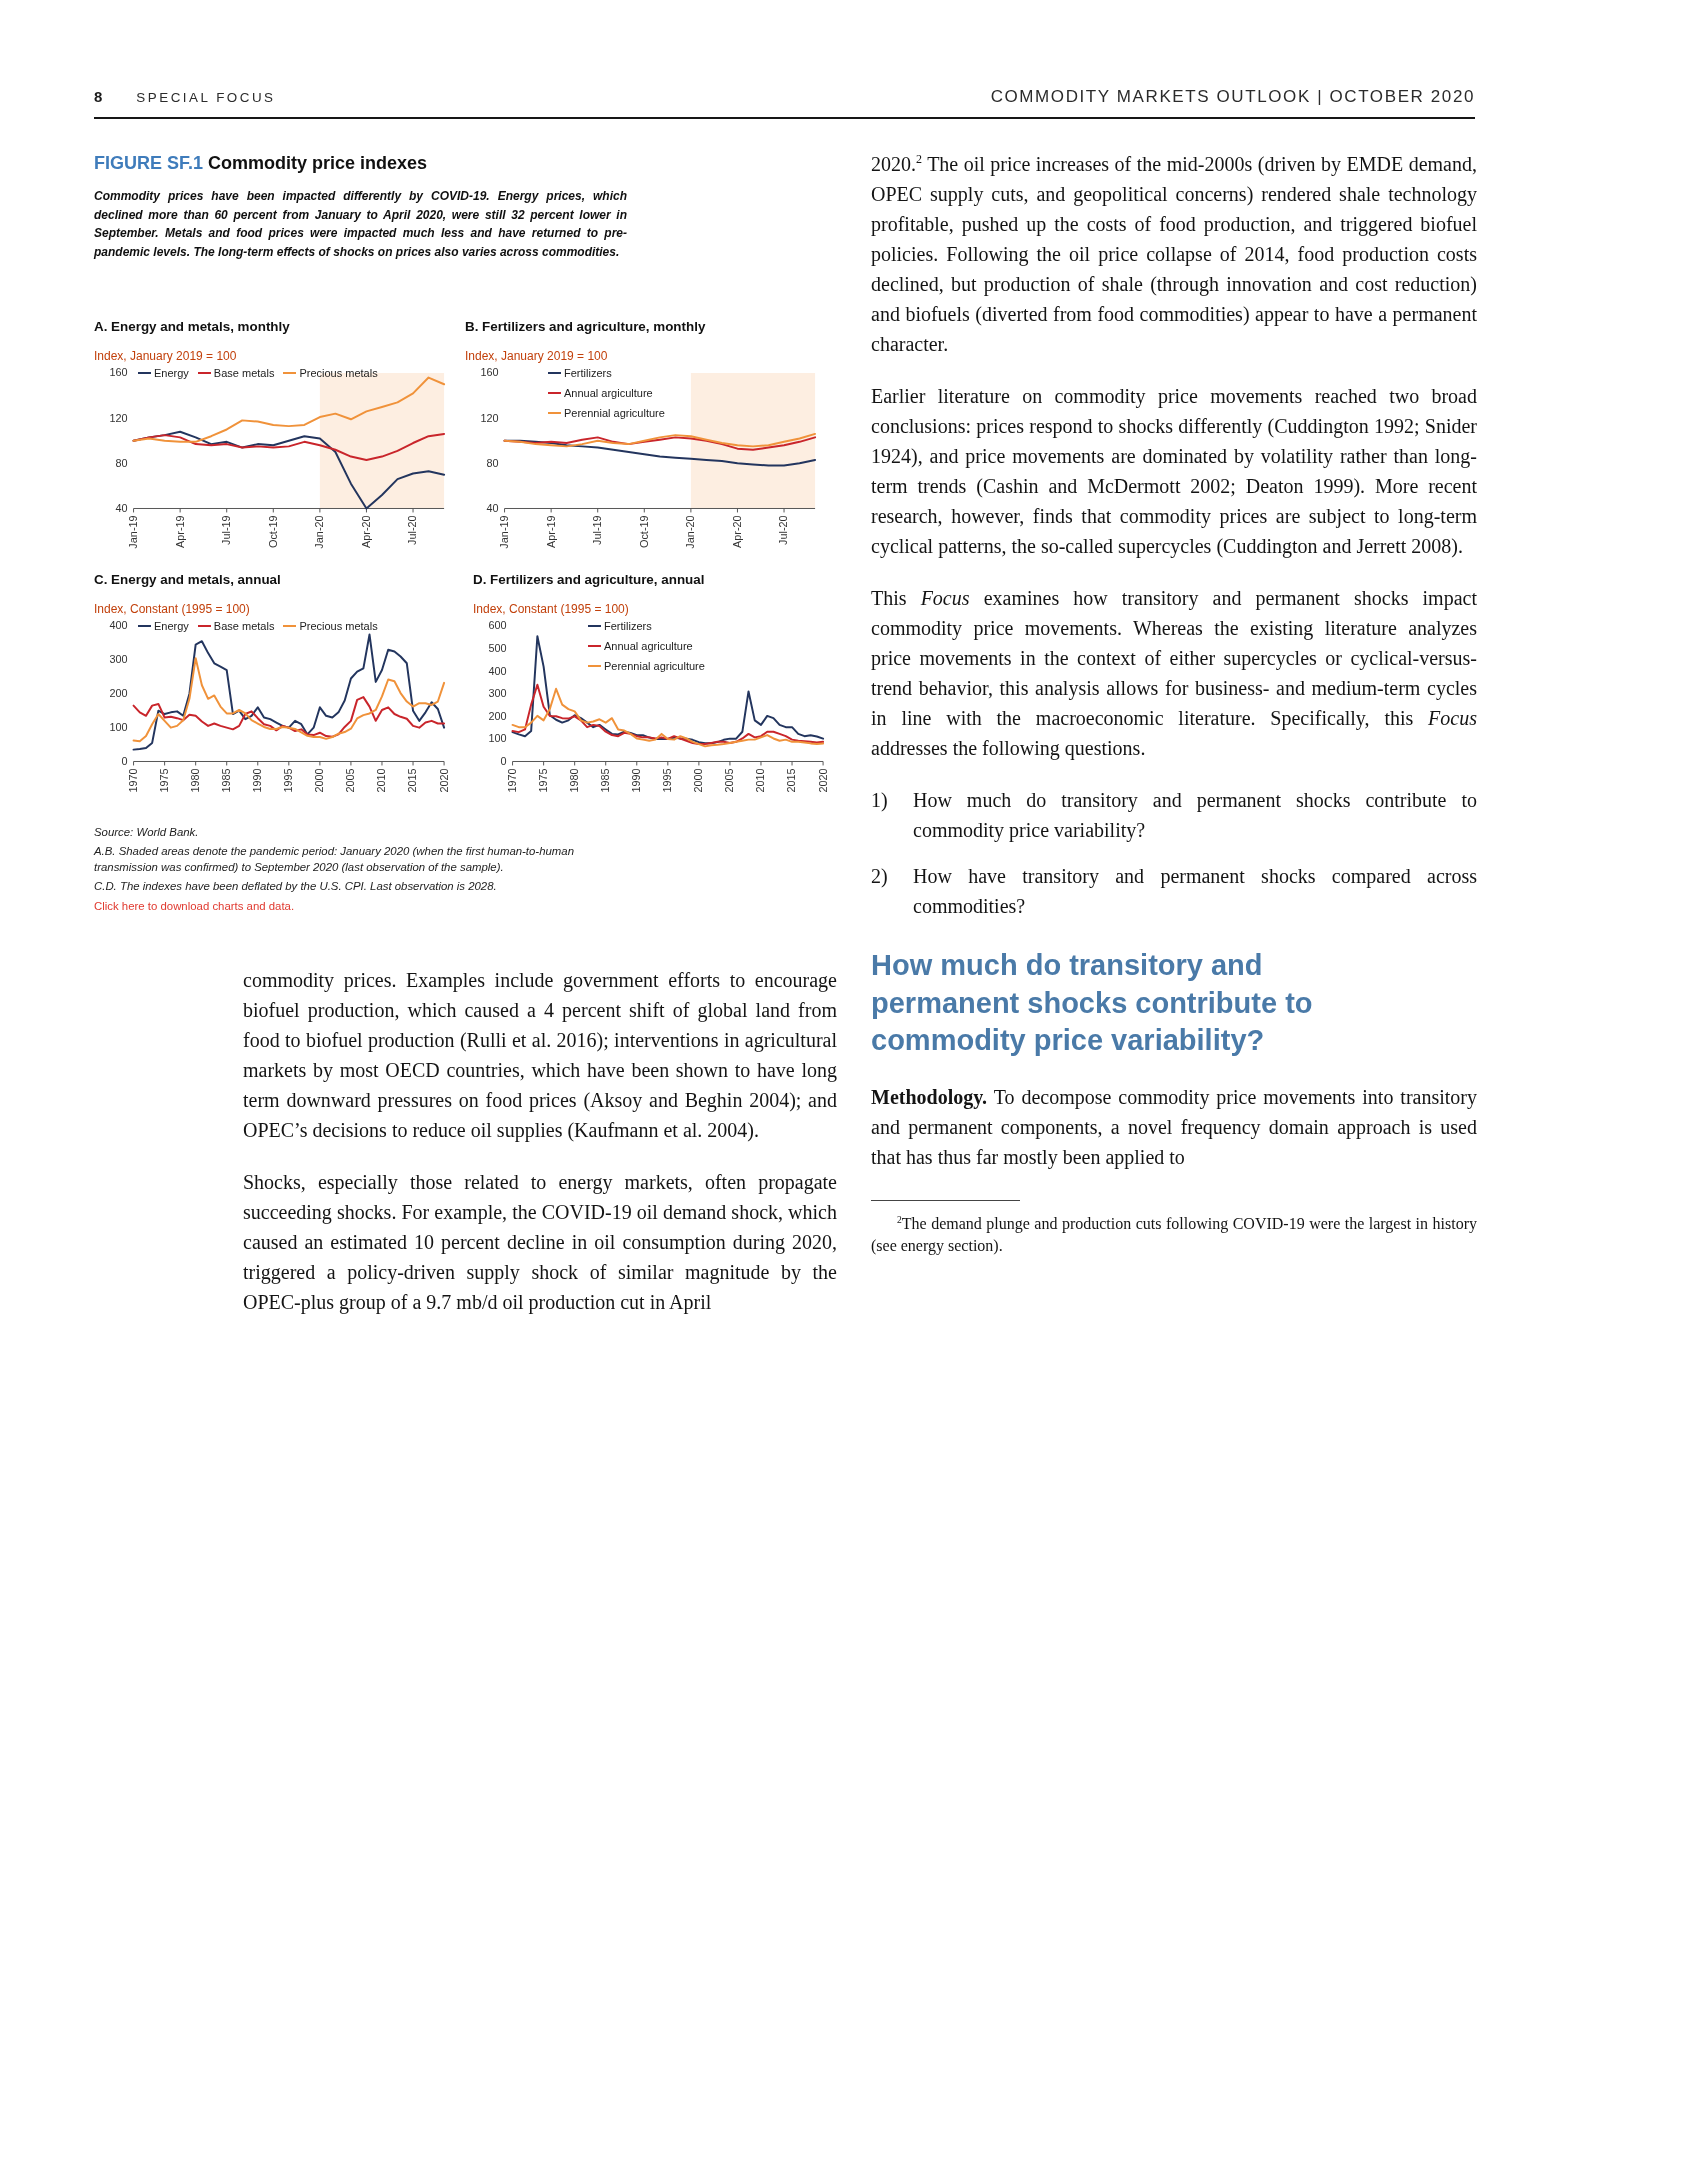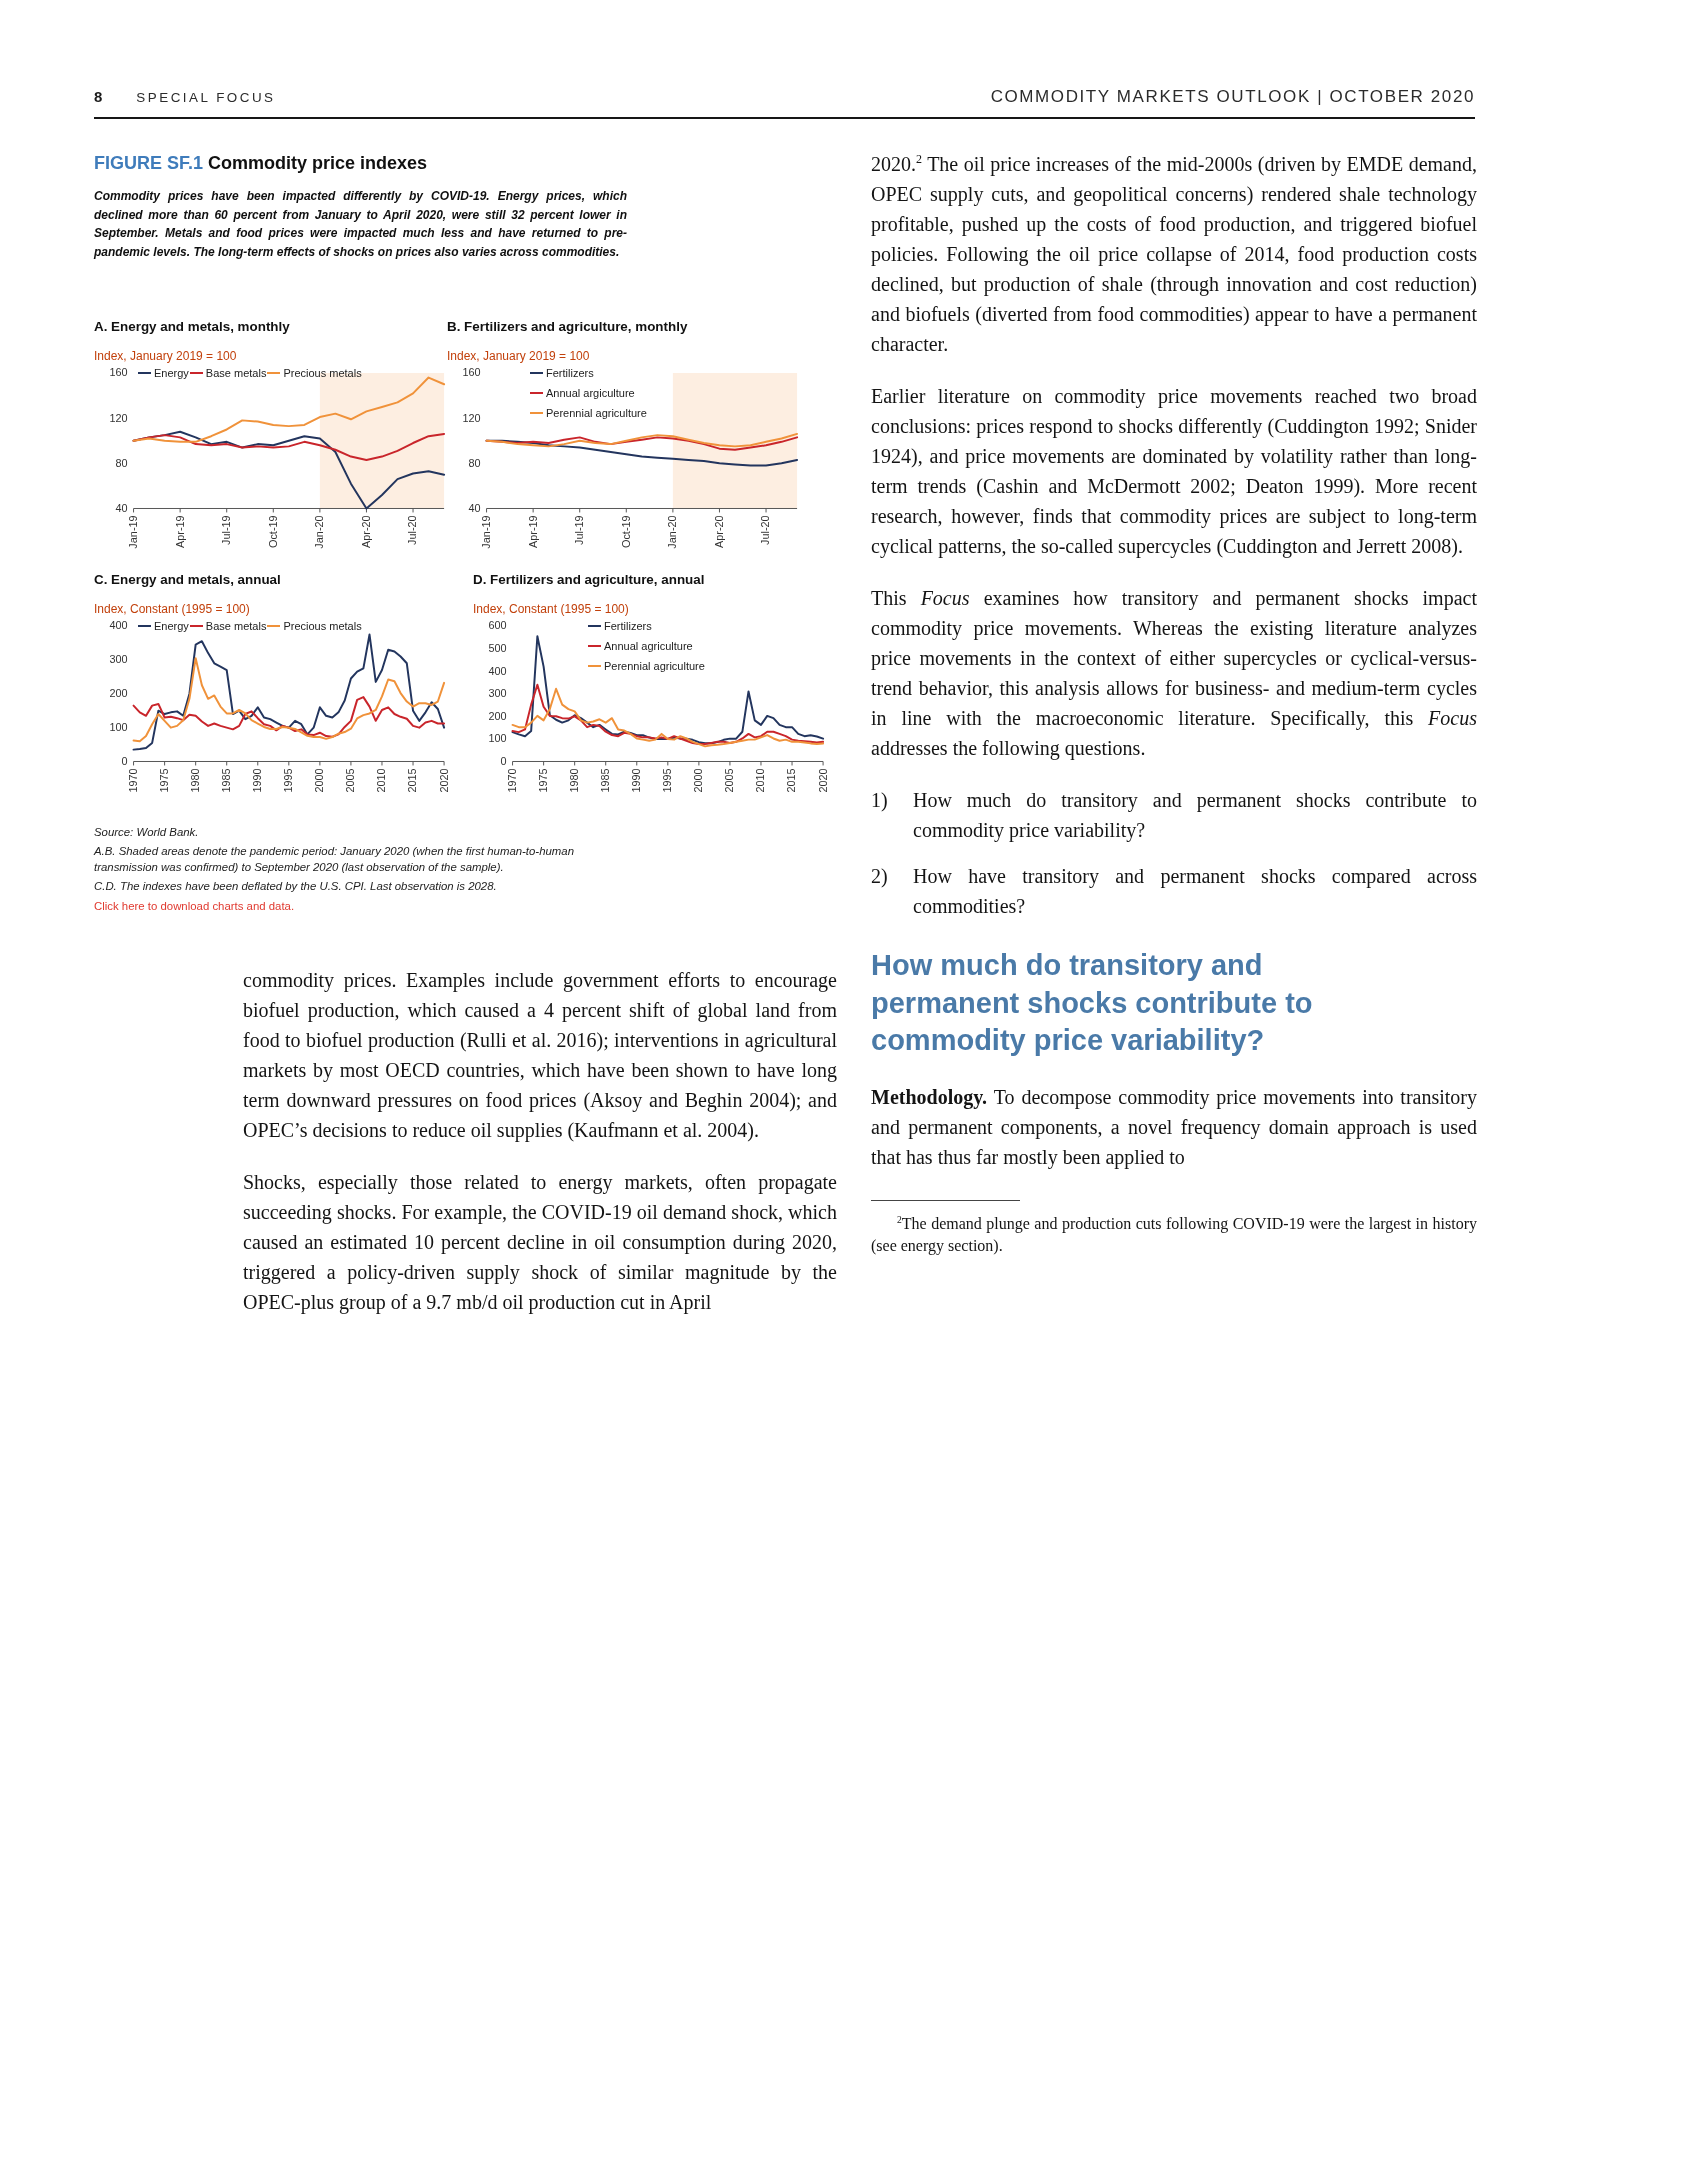--- a/index.html
+++ b/index.html
@@ -15,27 +15,27 @@
 
   
   .fig-head{position:absolute;left:94px;top:153px;font-size:18px;font-weight:bold;color:#111;}
   .fig-label{color:#3f7cbb;}
   .fig-desc{position:absolute;left:94px;top:187px;width:533px;font-size:12px;font-style:italic;
             font-weight:600;line-height:1.55;color:#101010;margin:0;text-align:justify;}
 
   
   .chart{position:absolute;width:364px;}
   .chart.c0{left:94px;top:319px;}
-  .chart.c1{left:447px;top:319px;}
+  .chart.c1{left:465px;top:319px;}
   .chart.c2{left:94px;top:572px;}
   .chart.c3{left:473px;top:572px;}
   .chart-title{font-size:13.4px;font-weight:bold;margin-bottom:15px;color:#111;}
   .chart-axis{font-size:12px;margin-bottom:2px;color:#c2410c;}
   .chart-body{position:relative;}
-  .legend{position:absolute;display:flex;gap:1px;font-size:11px;top:2px;left:44px;color:#222;z-index:2;}
+  .legend{position:absolute;display:flex;gap:9px;font-size:11px;top:2px;left:44px;color:#222;z-index:2;}
   .legend.col{flex-direction:column;gap:8px;}
   .c1 .legend{left:83px;}
   .c3 .legend{left:115px;}
   .legend-item{display:flex;align-items:center;gap:3px;white-space:nowrap;}
   .swatch{display:inline-block;width:13px;height:2.5px;}
   svg text.tk{font-size:11px;fill:#333;font-family:"Liberation Sans",sans-serif;}
 
   
   .notes{position:absolute;left:94px;top:824px;width:517px;font-size:11.4px;line-height:1.45;color:#222;}
   .notes p{margin:0 0 2px 0;font-style:italic;}

